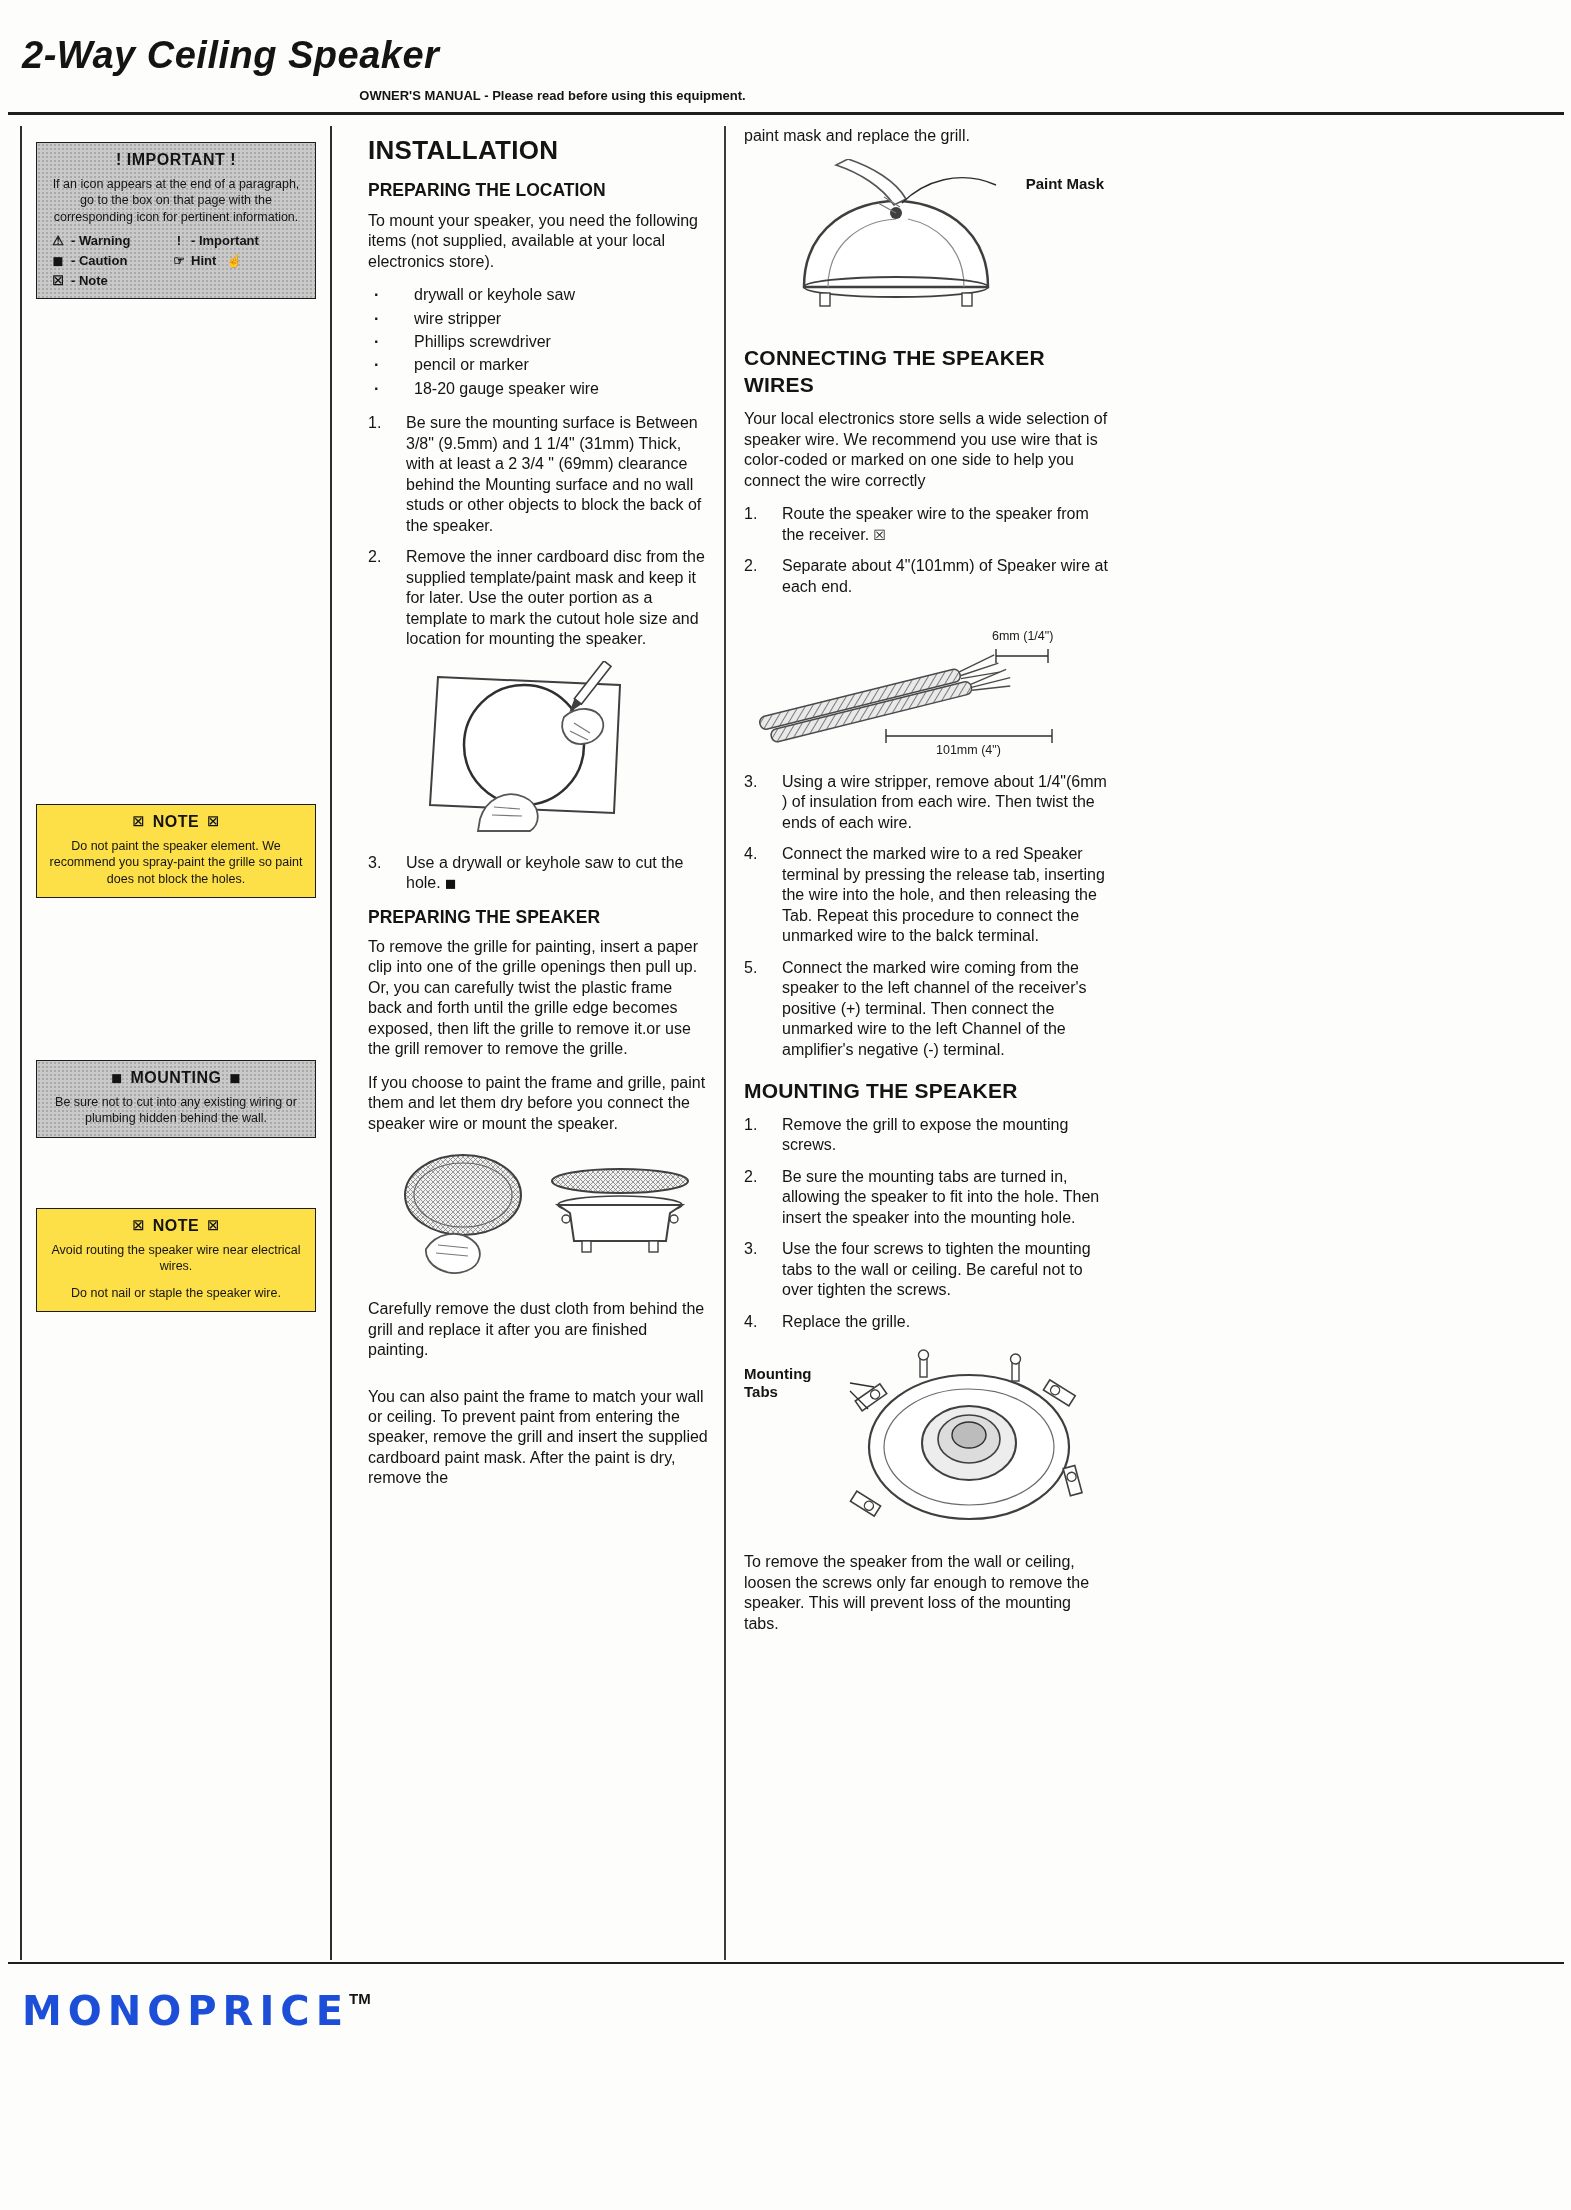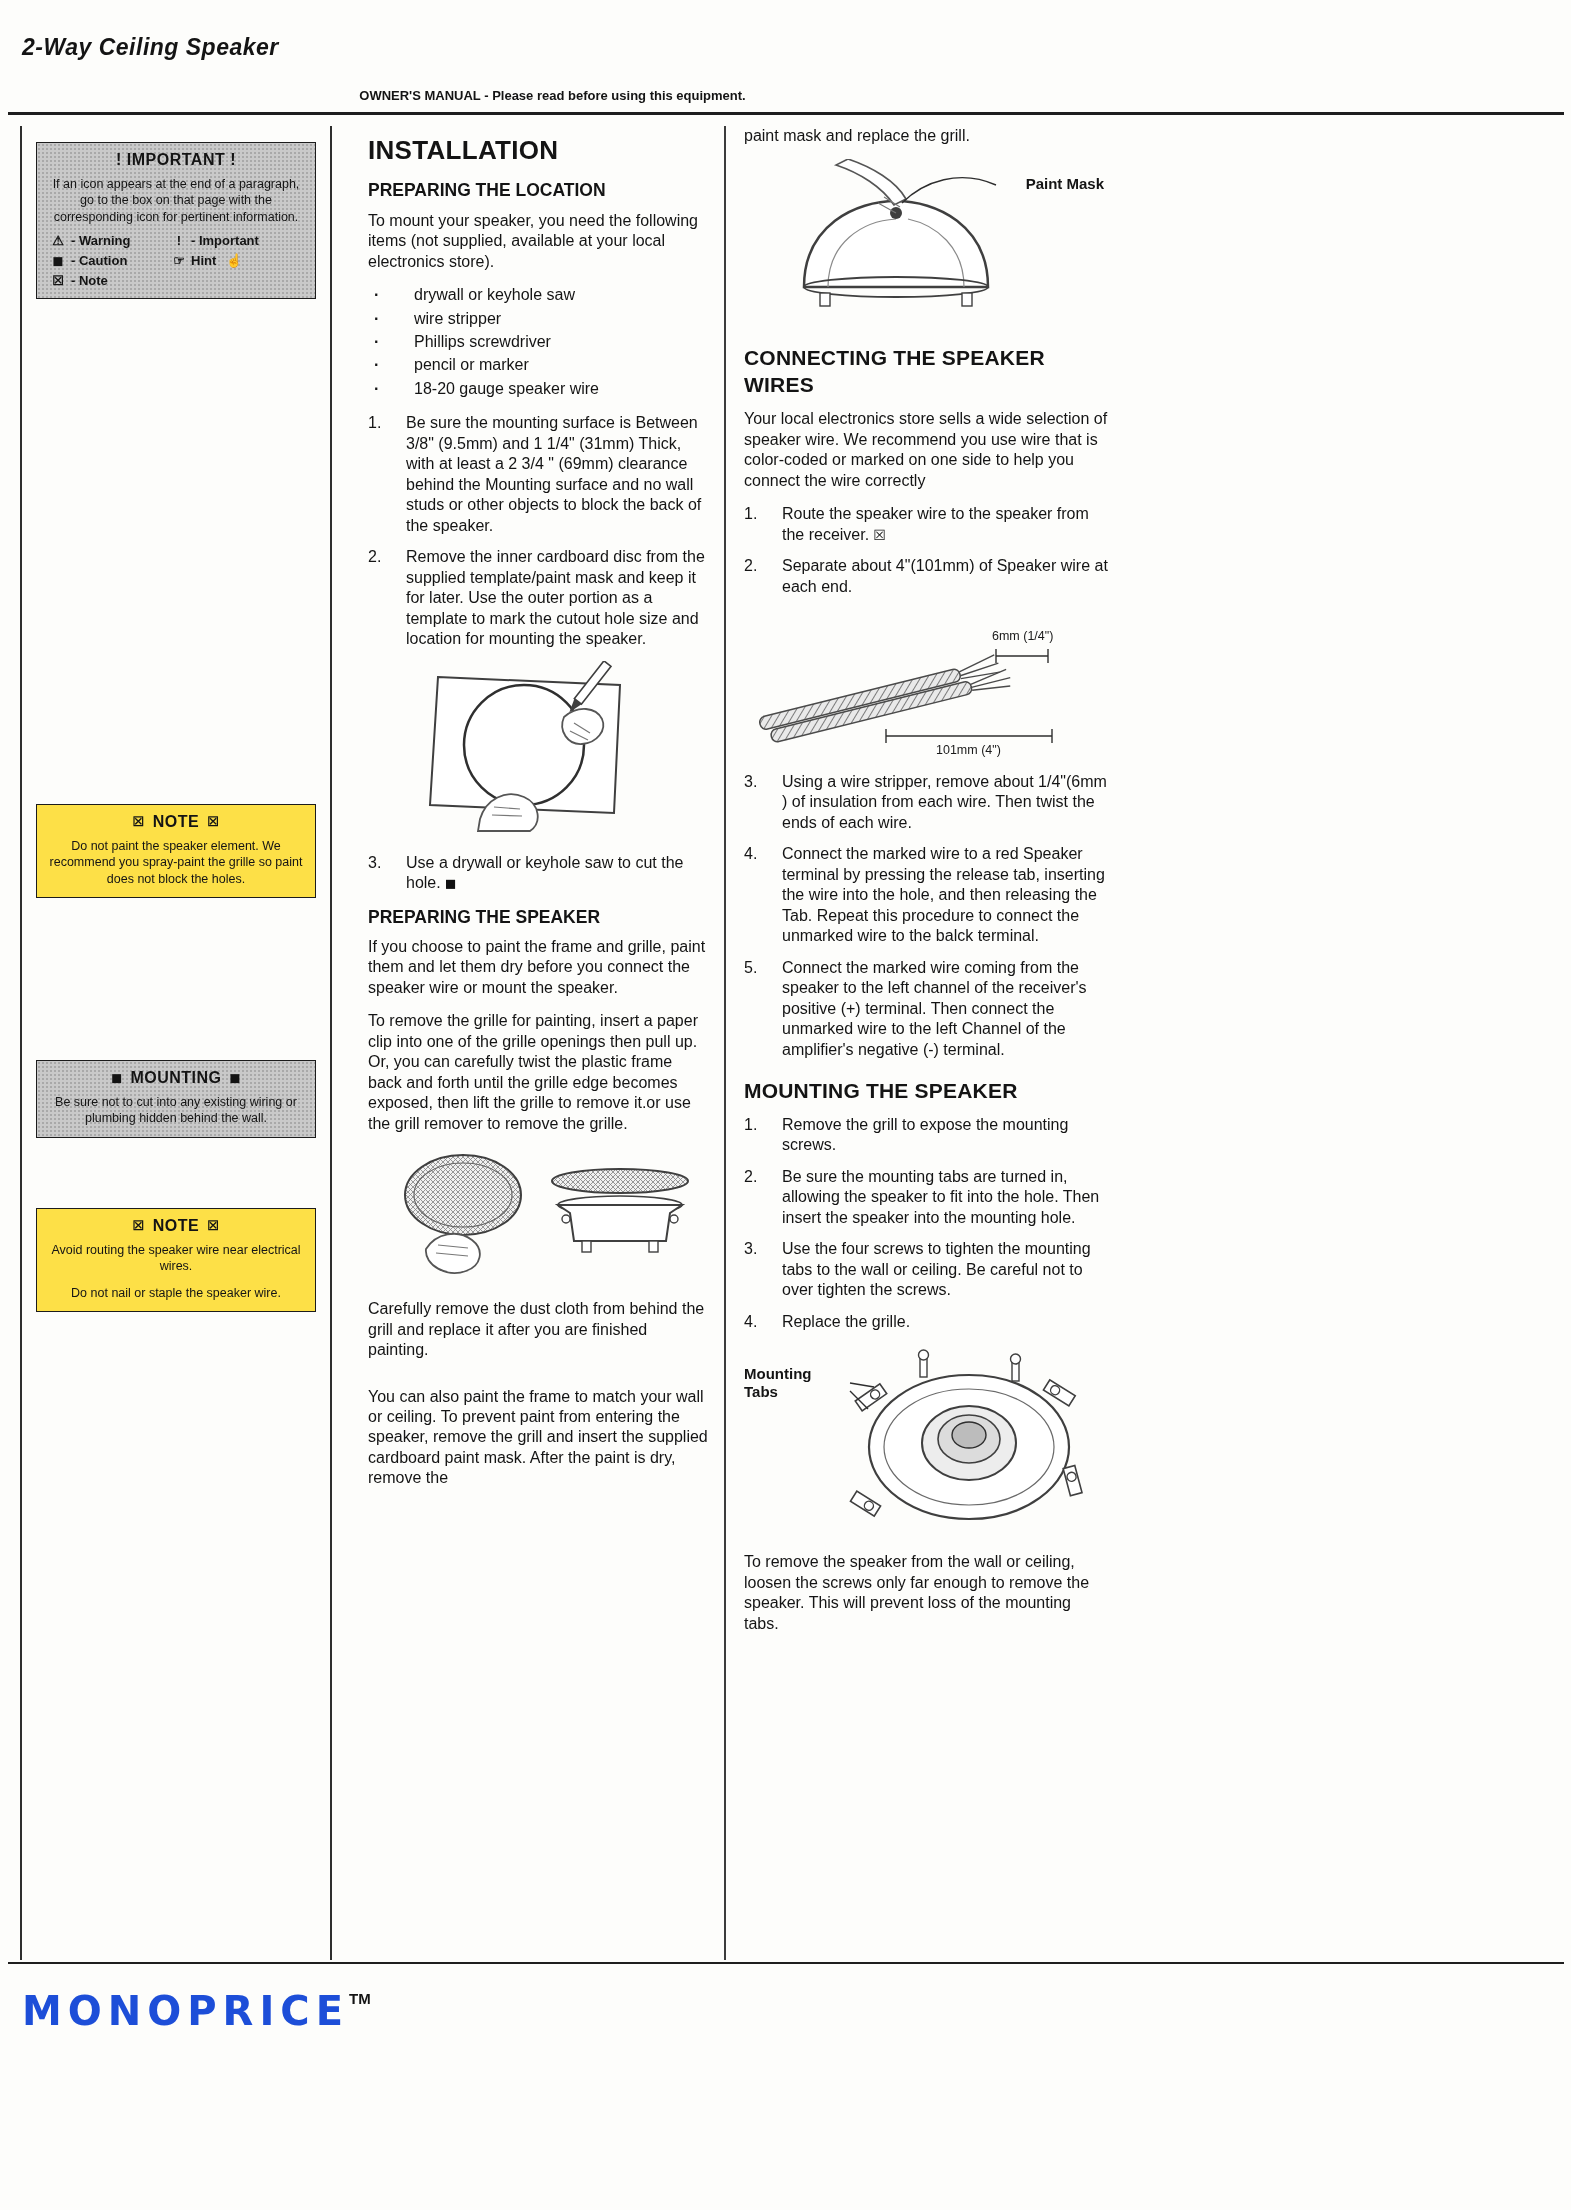--- a/index.html
+++ b/index.html
@@ -6,21 +6,21 @@
   html,body { width:1571px; height:2210px; }
   body {
     position: relative;
     background: #fdfdfb;
     color: #141414;
     font-family: "Liberation Sans", sans-serif;
     overflow: hidden;
   }
   .page-title {
     position: absolute; left: 22px; top: 34px;
-    font-size: 23px; font-weight: bold; font-style: italic; letter-spacing: .5px; text-align: center;
+    font-size: 38px; font-weight: bold; font-style: italic; letter-spacing: .5px; text-align: center;
   }
   .owner-note {
     position: absolute; left: 0; top: 88px; width: 1105px;
     text-align: center; font-size: 13px; font-weight: bold;
   }
   .hrule { position: absolute; left: 8px; width: 1556px; background: #1e1e1e; }
   .hrule.top { top: 112px; height: 3px; }
   .hrule.bottom { top: 1962px; height: 2px; }
   .vrule-mid { position: absolute; left: 724px; top: 126px; height: 1834px; width: 2px; background: #3c3c3c; }
 
@@ -191,22 +191,22 @@
         <path d="M126,146 l26,2 M124,154 l30,1" stroke="#777" stroke-width="1.2" fill="none"></path>
       </svg>
     </figure>
 
     <div class="step">
       <span class="num">3.</span>
       <span class="stext"><span>Use a drywall or keyhole saw to cut the hole.</span><span class="inline-badge">◼</span></span>
     </div>
 
     <h2>PREPARING THE SPEAKER</h2>
+    <p>To remove the grille for painting, insert a paper clip into one of the grille openings then pull up. Or, you can carefully twist the plastic frame back and forth until the grille edge becomes exposed, then lift the grille to remove it.or use the grill remover to remove the grille.</p>
     <p>If you choose to paint the frame and grille, paint them and let them dry before you connect the speaker wire or mount the speaker.</p>
-    <p>To remove the grille for painting, insert a paper clip into one of the grille openings then pull up. Or, you can carefully twist the plastic frame back and forth until the grille edge becomes exposed, then lift the grille to remove it.or use the grill remover to remove the grille.</p>
 
     <figure class="figure">
       <svg width="342" height="138" viewBox="0 0 342 138">
         <defs>
           <pattern id="grillhatch" width="5" height="5" patternUnits="userSpaceOnUse">
             <rect width="5" height="5" fill="#f1f1f1"></rect>
             <path d="M0,5 L5,0 M0,0 L5,5" stroke="#808080" stroke-width="0.8"></path>
           </pattern>
         </defs>
         <ellipse cx="95" cy="48" rx="58" ry="40" fill="url(#grillhatch)" stroke="#3f3f3f" stroke-width="2"></ellipse>

